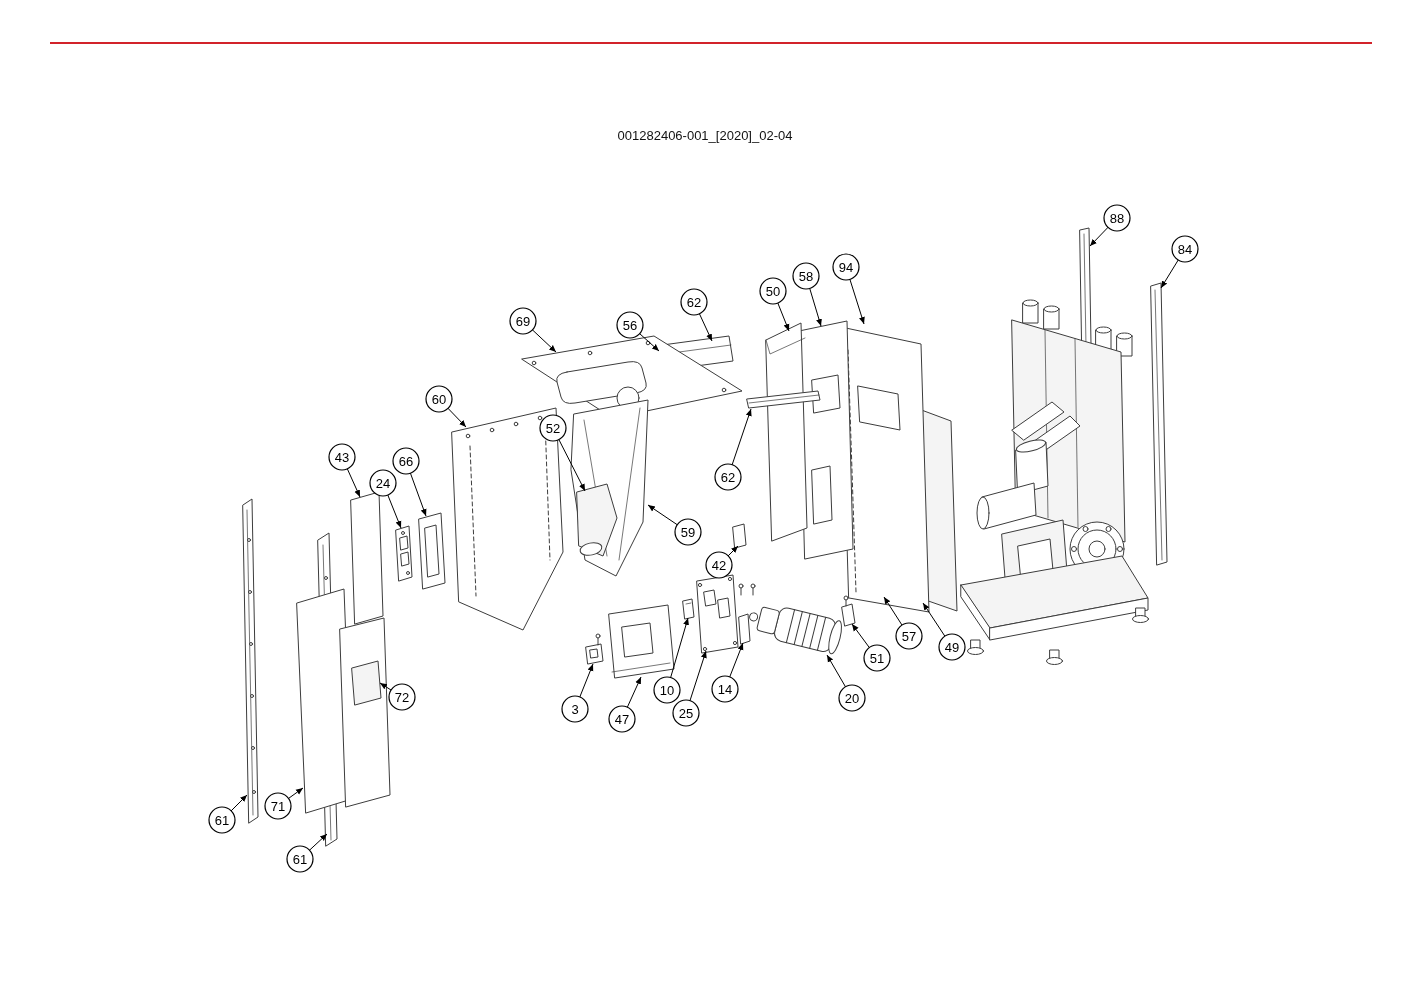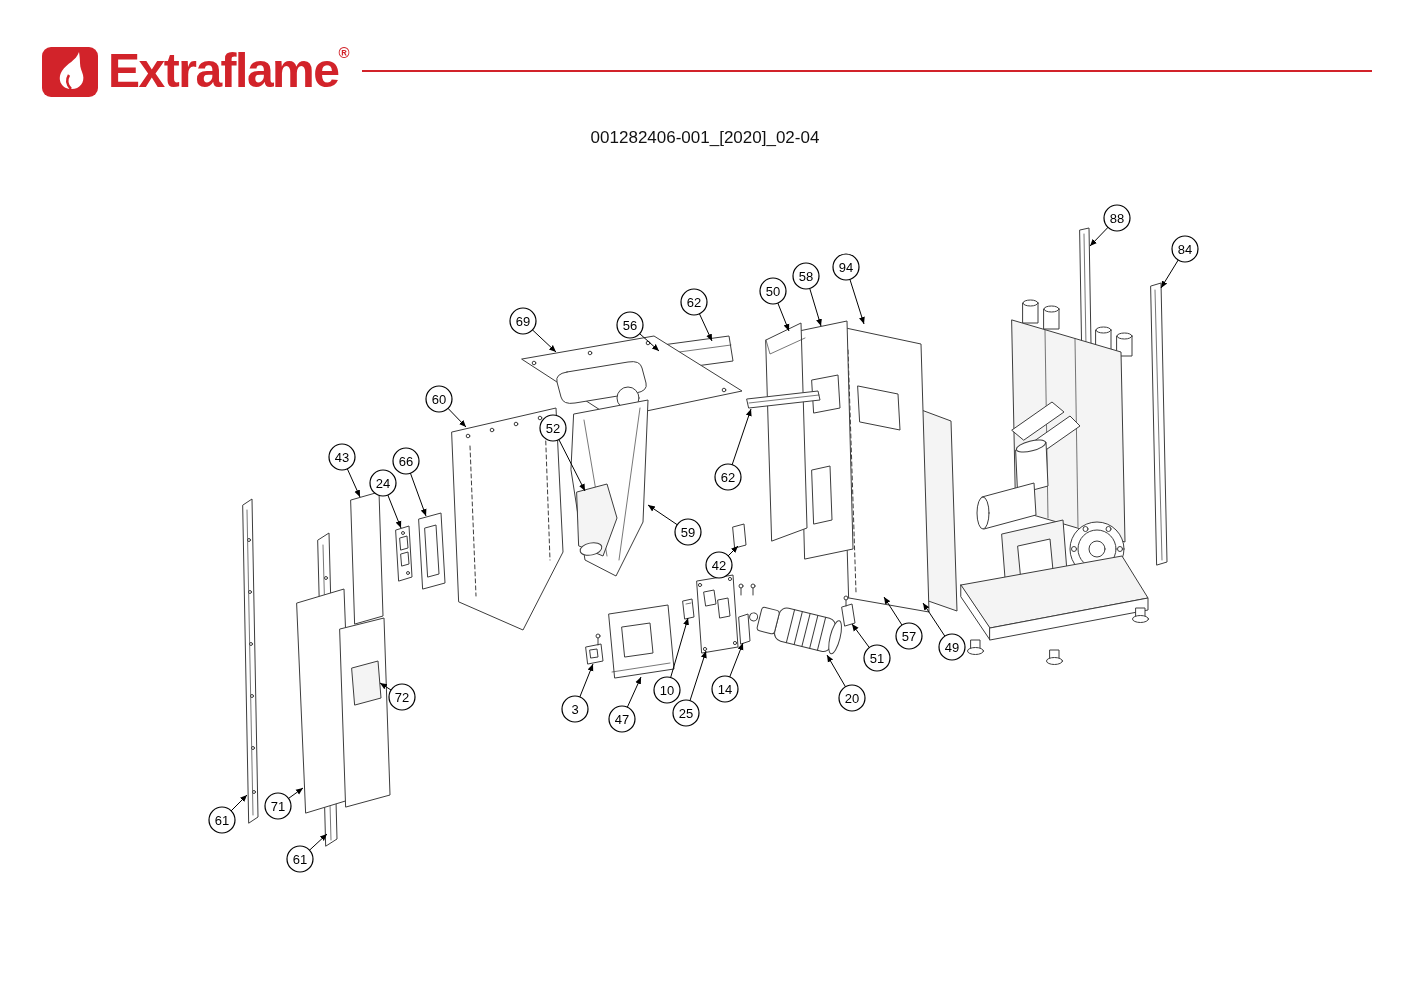--- a/index.html
+++ b/index.html
@@ -5,46 +5,37 @@
   html,body{margin:0;padding:0;background:#fff;}
   .page{position:relative;width:1410px;height:996px;background:#ffffff;overflow:hidden;
         font-family:"Liberation Sans",sans-serif;}
   .header{position:absolute;top:42px;left:38px;right:38px;display:flex;align-items:center;}
   .logo{display:flex;align-items:flex-start;}
   .logo-mark{width:64px;height:58px;display:block;}
   .brand{color:#d2232a;font-weight:bold;font-size:48px;letter-spacing:-1.5px;line-height:58px;margin-left:6px;}
   .reg{color:#d2232a;font-size:15px;font-weight:bold;margin-top:2px;}
   .rule{flex:1;height:2px;background:#d2232a;margin-left:12px;}
   .doc-title{position:absolute;top:128px;left:0;right:0;text-align:center;
-             font-size:17px;color:#111;}
+             font-size:13px;color:#111;}
   .diagram-wrap{position:absolute;top:0;left:0;width:1410px;height:996px;}
   svg text{font-family:"Liberation Sans",sans-serif;}
   .leader{stroke:#000;stroke-width:1;fill:none;}
   .balloon-circle{fill:#fff;stroke:#000;stroke-width:1.2;}
   .balloon-text{font-size:13px;text-anchor:middle;fill:#000;}
   .art{stroke:#3c3c3c;stroke-width:1;fill:#fff;stroke-linejoin:round;stroke-linecap:round;}
   .art .shade{fill:#f4f4f4;}
   .art .fold{stroke-dasharray:4 3;fill:none;}
   .art .thin{stroke-width:0.7;fill:none;}
 </style>
 </head>
 <body>
 
 <div class="page">
 
   <div class="header">
-    <div class="logo">
-      <svg class="logo-mark" viewBox="0 0 60 58">
-        <rect x="2" y="5" width="56" height="50" rx="9" fill="#d2232a"></rect>
-        <path d="M39,10 C36,19 27,21 22,29 C17,37 21,46 30,47 C39,48 45,41 43,33 C42,29 40,26 40,21 C40,17 39.5,13 39,10 Z" fill="#ffffff"></path>
-        <path d="M31,47 C27,43 26,38 29,33" fill="none" stroke="#d2232a" stroke-width="2.5"></path>
-      </svg>
-      <span class="brand">Extraflame</span>
-      <span class="reg">®</span>
-    </div>
     <div class="rule"></div>
   </div>
 
   <div class="doc-title">001282406-001_[2020]_02-04</div>
 
   <div class="diagram-wrap">
   <svg width="1410" height="996" viewBox="0 0 1410 996">
     <defs>
       <marker id="arrowhead" markerWidth="8" markerHeight="8" refX="7" refY="4" orient="auto">
         <path d="M0,1 L7,4 L0,7 Z" fill="#000"></path>

